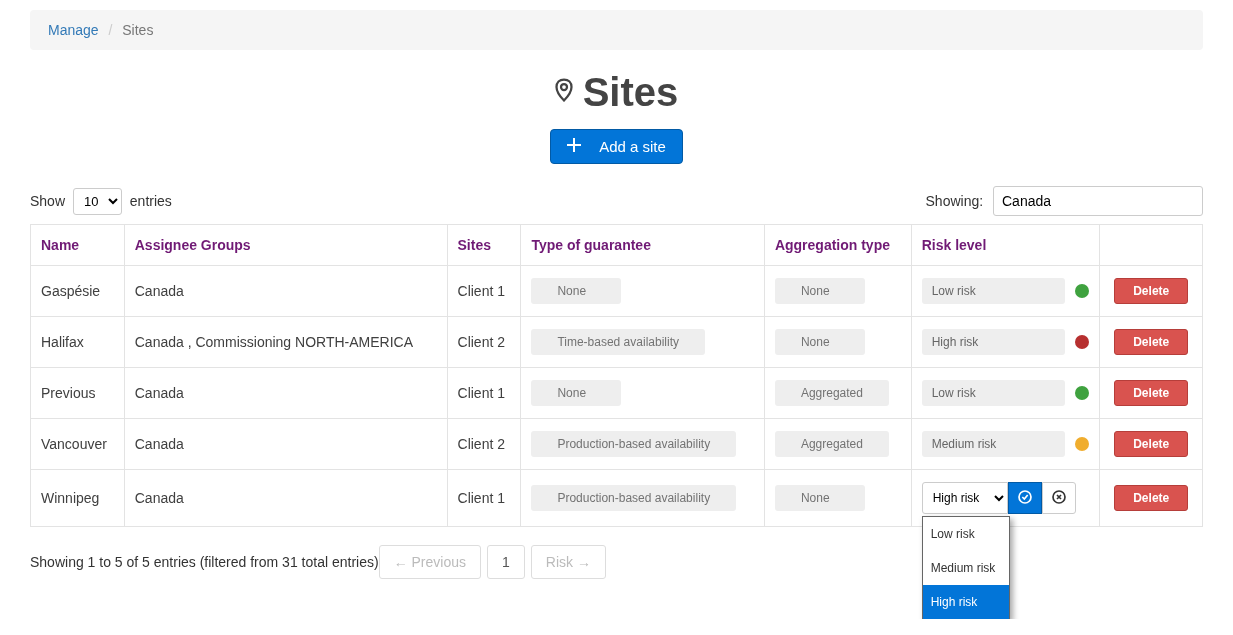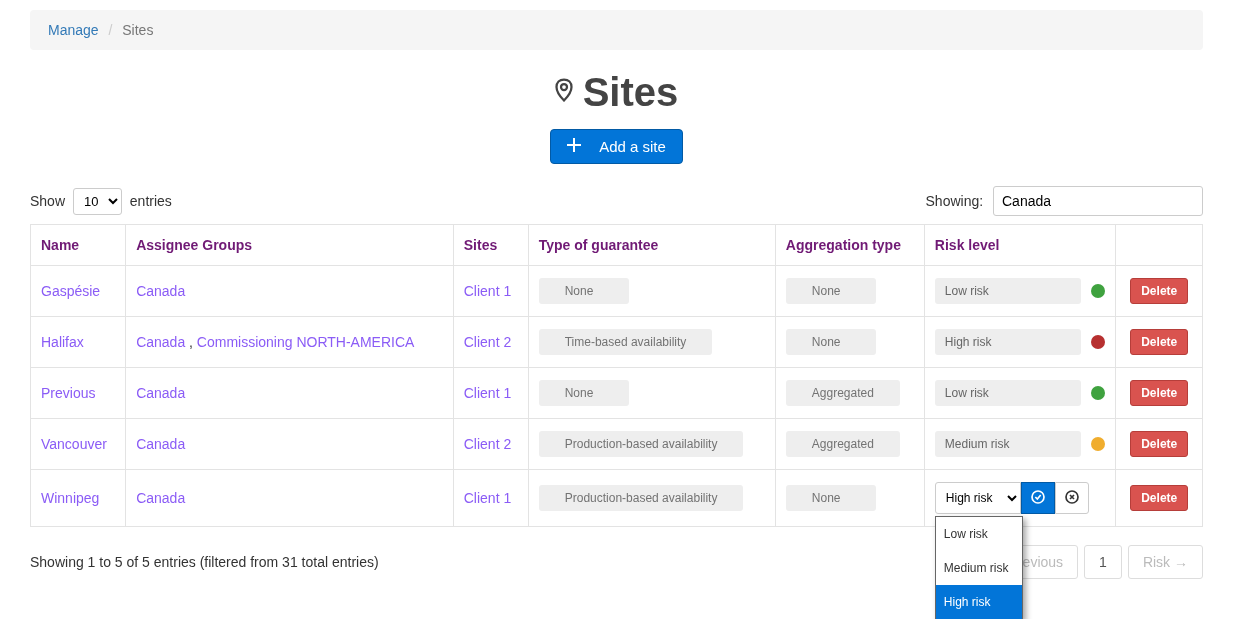--- a/index.html
+++ b/index.html
@@ -77,21 +77,21 @@
     padding: 12px 10px;
     text-align: left;
     vertical-align: middle;
     font-size: 14px;
   }
   table.sites th {
     font-weight: 700;
     color: #701a75;
     background: #fff;
   }
-  table.sites a { color: #8b5cf6; text-decoration: none; }
+  table.sites a { color: #404040; text-decoration: none; }
   .badge-muted {
     display: inline-block;
     background: #eee;
     color: #737373;
     border-radius: 3px;
     padding: 6px 26px;
     font-size: 12px;
     min-width: 90px;
   }
   .risk-cell { display: flex; align-items: center; gap: 10px; }
@@ -102,21 +102,21 @@
     padding: 6px 10px;
     font-size: 12px;
     flex: 1;
   }
   .dot { width: 14px; height: 14px; border-radius: 50%; display: inline-block; }
   .btn-danger {
     background: #d9534f;
     color: #fff;
     border: 1px solid #b63e3a;
     border-radius: 3px;
-    padding: 5px 10px;
+    padding: 5px 18px;
     font-size: 12px;
     font-weight: 600;
     cursor: pointer;
   }
   .risk-edit { display: flex; align-items: center; gap: 0; position: relative; }
   .risk-edit select {
     border: 1px solid #ccc;
     border-radius: 3px 0 0 3px;
     padding: 6px 6px;
     font-size: 12px;
@@ -143,21 +143,20 @@
   }
   .dropdown-panel .opt {
     padding: 10px 8px;
     font-size: 12px;
     color: #333;
     cursor: pointer;
   }
   .dropdown-panel .opt.selected { background: #0275d8; color: #fff; }
   .table-footer {
     display: flex;
-    justify-content: space-between;
     align-items: center;
     margin-top: 18px;
   }
   .table-info { color: #333; font-size: 14px; }
   .pagination { display: flex; gap: 6px; align-items: center; }
   .page-btn {
     border: 1px solid #ddd;
     border-radius: 3px;
     padding: 8px 14px;
     font-size: 14px;

